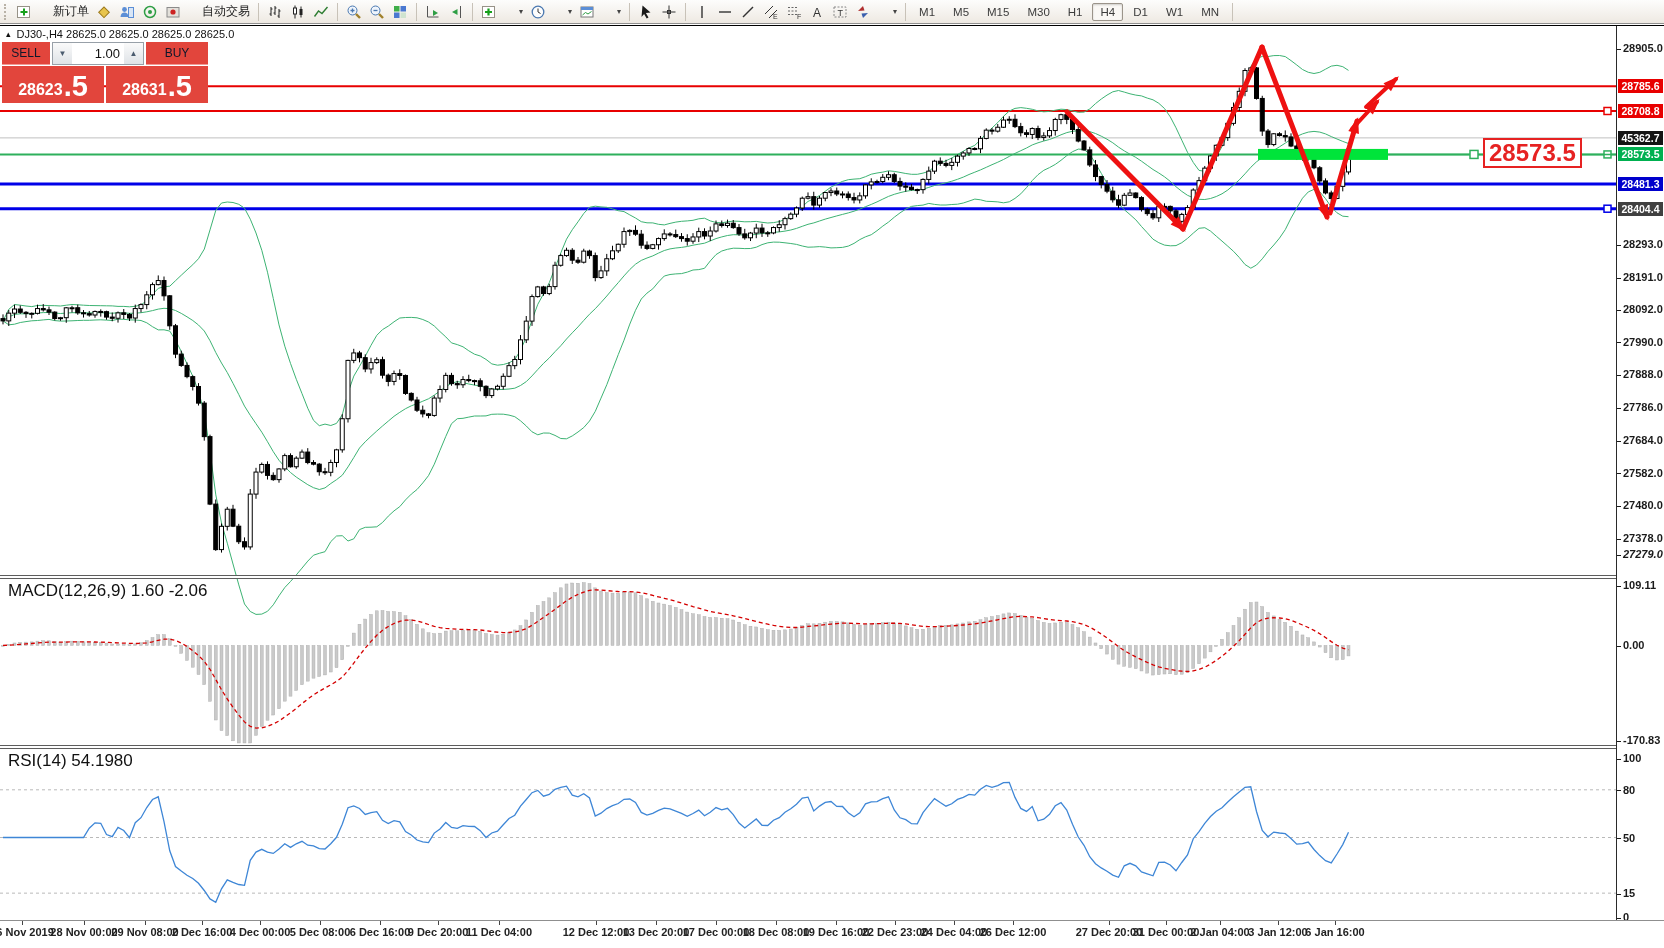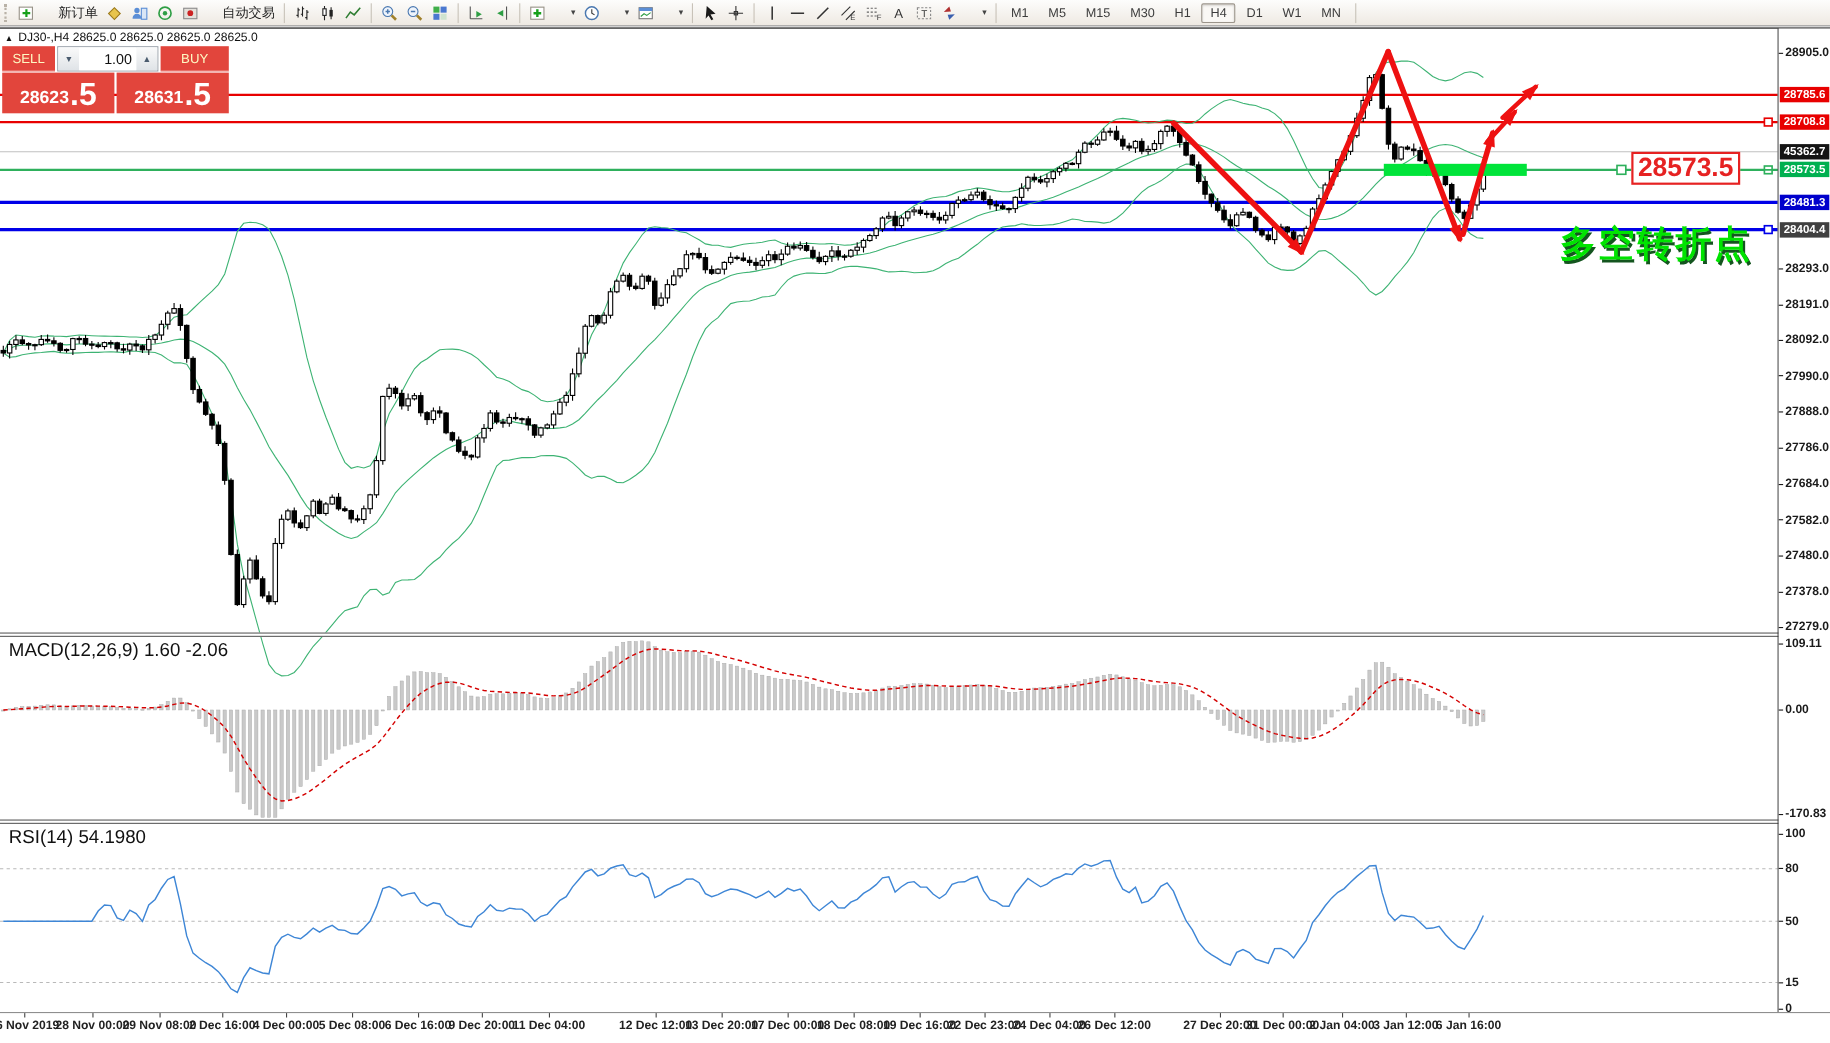--- a/index.html
+++ b/index.html
@@ -29,21 +29,21 @@
   .atick i{display:inline-block;width:4px;height:1px;background:#1a1a1a;vertical-align:middle;margin-right:2px;}
   .badge{position:absolute;left:1px;width:45px;text-align:center;color:#fff;font-size:10.5px;font-weight:bold;padding:1px 0;z-index:8;}
   #time-axis{position:absolute;left:0;top:920px;width:1664px;height:28px;background:#fff;border-top:1px solid #8f8f8f;z-index:7;}
   .tlabel{position:absolute;top:5px;transform:translateX(-50%);font-size:11px;font-weight:bold;color:#222;white-space:nowrap;}
   .ttick{position:absolute;top:0;width:1px;height:4px;background:#444;}
   .ind-label{position:absolute;left:8px;font-size:17px;color:#111;z-index:9;}
 
   
   .trade-panel{position:absolute;left:2px;top:42px;width:206px;z-index:25;}
   .tp-row1{display:flex;gap:2px;height:23px;}
-  .tp-sell,.tp-buy{width:48px;background:#e2453c;color:#fef9c3;font-size:12px;display:flex;align-items:center;justify-content:center;border-bottom:1px solid rgba(255,255,255,.45);}
+  .tp-sell,.tp-buy{width:48px;background:#e2453c;color:#0f172a;font-size:12px;display:flex;align-items:center;justify-content:center;border-bottom:1px solid rgba(255,255,255,.45);}
   .tp-buy{width:62px;}
   .tp-vol{flex:1;display:flex;height:23px;border:1px solid #98a0a8;background:#fff;box-sizing:border-box;}
   .tp-step{width:19px;background:linear-gradient(#fafafa,#dfe3e7);border:0;color:#4a5b6e;font-size:8px;display:flex;align-items:center;justify-content:center;}
   .tp-vol input{flex:1;border:0;outline:0;text-align:right;font-size:13px;padding-right:4px;width:40px;color:#111;font-family:inherit;}
   .tp-row2{display:flex;gap:2px;margin-top:1px;height:37px;}
   .tp-price{flex:1;background:#e2453c;color:#fff;display:flex;align-items:flex-end;justify-content:center;padding-bottom:2px;}
   .tp-price .int{font-size:16px;font-weight:bold;line-height:22px;}
   .tp-price .dec{font-size:29px;font-weight:bold;line-height:29px;margin-left:1px;}
 
   
@@ -1081,21 +1081,21 @@
       <div class="atick" style="top: 212.472px;"><i></i>28293.0</div>
       <div class="atick" style="top: 245.218px;"><i></i>28191.0</div>
       <div class="atick" style="top: 277px;"><i></i>28092.0</div>
       <div class="atick" style="top: 309.745px;"><i></i>27990.0</div>
       <div class="atick" style="top: 342.491px;"><i></i>27888.0</div>
       <div class="atick" style="top: 375.236px;"><i></i>27786.0</div>
       <div class="atick" style="top: 407.982px;"><i></i>27684.0</div>
       <div class="atick" style="top: 440.727px;"><i></i>27582.0</div>
       <div class="atick" style="top: 473.472px;"><i></i>27480.0</div>
       <div class="atick" style="top: 506.218px;"><i></i>27378.0</div>
-      <div class="atick" style="top: 538px;"><i></i>27279.0</div>
+      <div class="atick" style="top: 522px; font-style: italic;"><i></i>27279.0</div>
       <div class="atick" style="top: 553px;"><i></i>109.11</div>
       <div class="atick" style="top: 613.432px;"><i></i>0.00</div>
       <div class="atick" style="top: 708.048px;"><i></i>-170.83</div>
       <div class="atick" style="top: 726px;"><i></i>100</div>
       <div class="atick" style="top: 757.8px;"><i></i>80</div>
       <div class="atick" style="top: 805.5px;"><i></i>50</div>
       <div class="atick" style="top: 861.15px;"><i></i>15</div>
       <div class="atick" style="top: 885px;"><i></i>0</div>
       <div class="badge" style="top: 53.3314px; background: rgb(232, 0, 0);">28785.6</div>
       <div class="badge" style="top: 77.9867px; background: rgb(232, 0, 0);">28708.8</div>
@@ -1148,14 +1148,13 @@
       <div class="ttick" style="left: 1278px;"></div>
       <div class="tlabel" style="left: 1278px;">3 Jan 12:00</div>
       <div class="ttick" style="left: 1335px;"></div>
       <div class="tlabel" style="left: 1335px;">6 Jan 16:00</div>
     </div>
 
   <div class="ind-label" style="top:581px">MACD(12,26,9) 1.60 -2.06</div>
   <div class="ind-label" style="top:751px">RSI(14) 54.1980</div>
 
   <div class="price-callout">28573.5</div>
-  <div class="turning-point">多空转折点</div>
 </div>
 
 </body></html>

